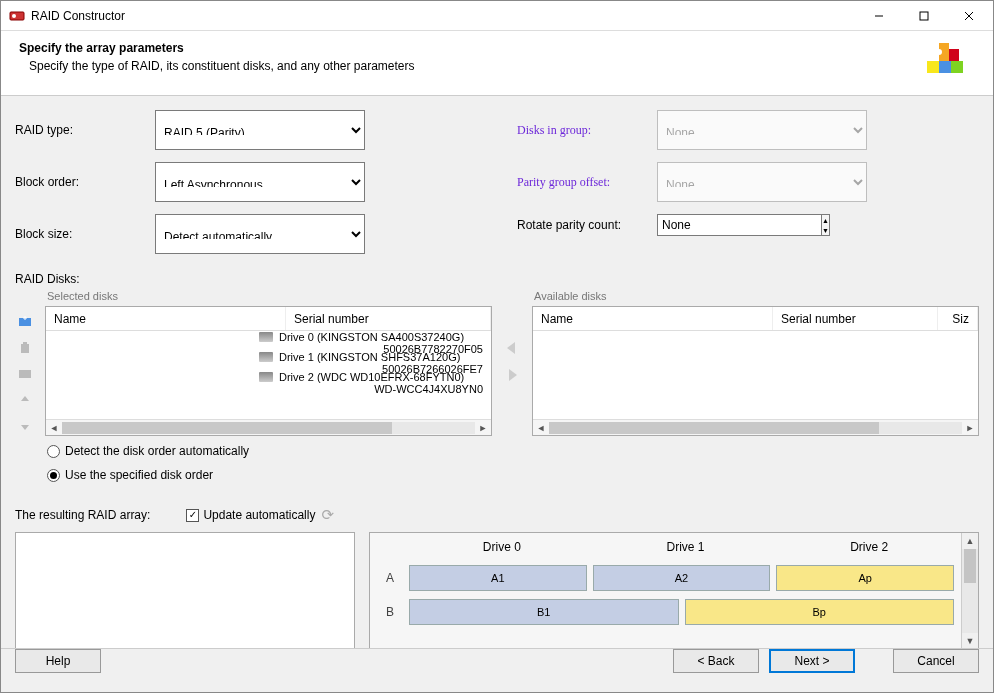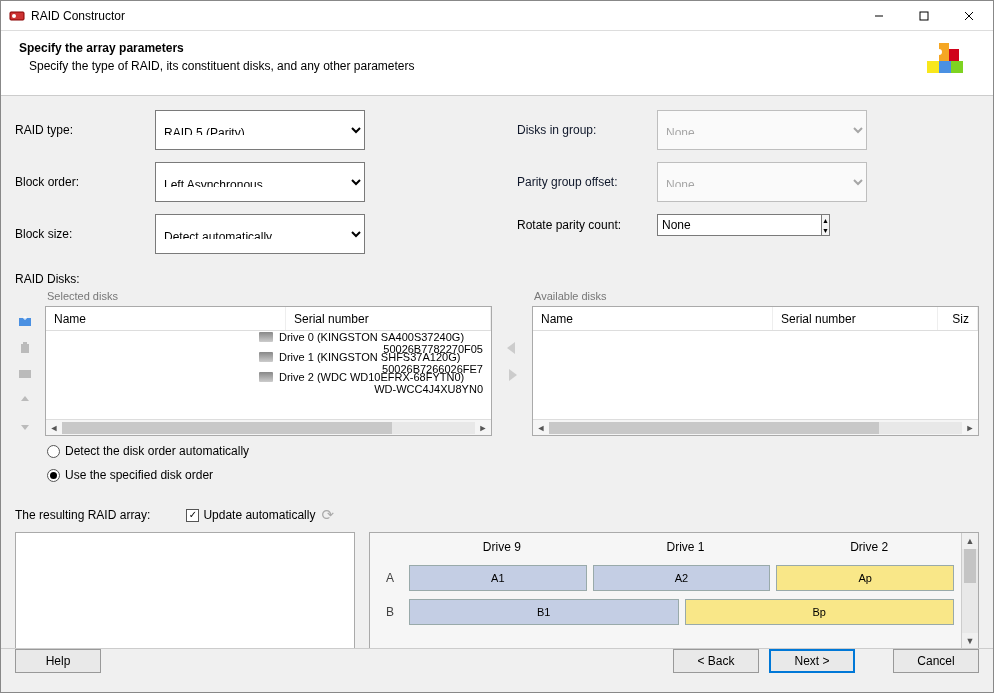--- a/index.html
+++ b/index.html
@@ -13,21 +13,21 @@
 .header { display: flex; padding: 10px 18px 14px 18px; border-bottom: 1px solid #ccc; background:#fff;}
 .header-txt { flex: 1; }
 .header-title { font-weight: bold; font-size: 12px; margin-bottom: 4px; }
 .header-desc { font-size: 12px; color: #000000; padding-left: 10px;}
 .puzzle { width: 48px; height: 40px; position:relative; margin-right:6px;}
 .content { flex: 1; background: #f0f0f0; padding: 14px 14px 8px 14px; overflow: hidden; display:flex; flex-direction:column;}
 .form-row { display: flex; align-items: center; margin-bottom: 12px; }
 .form-grid { display:flex; gap: 40px; }
 .form-col { flex:1; }
 .lbl { width: 140px; font-size: 12px; }
-.lbl.disabled { color: #0f172a; }
+.lbl.disabled { color: #6d28d9; font-family: Liberation Serif, serif; }
 select.combo, .combo { width: 210px; height: 40px; border: 1px solid #7a7a7a; background: #fff; font-size: 12px; padding: 14px 4px; }
 .combo.disabled { color: #888; border-color:#aaa;}
 .spinner-wrap { display:flex; width:160px;}
 .spinner-input { flex:1; height:22px; border:1px solid #7a7a7a; padding:0 4px; font-size:12px;}
 .spinner-btns { width:16px; display:flex; flex-direction:column; border:1px solid #7a7a7a; border-left:none;}
 .spinner-btn { flex:1; display:flex; align-items:center; justify-content:center; font-size:7px; background:#f5f5f5;}
 .section-lbl { font-size:12px; margin: 6px 0 4px 0;}
 .disks-area { display:flex; gap:8px; align-items:stretch;}
 .side-tools { width:22px; display:flex; flex-direction:column; gap:6px; padding-top:22px;}
 .tool-btn { width:20px; height:20px; display:flex; align-items:center; justify-content:center; color:#888;}
@@ -281,21 +281,21 @@
         <span class="refresh-icon">⟳</span>
       </span>
     </div>
 
     <div class="result-area">
       <div class="result-box"></div>
       <div class="layout-box">
         <div class="layout-inner">
           <div class="layout-head" id="layout-head">
               <div class="lh-spacer"></div>
-              <div class="lh-col">Drive 9</div>
+              <div class="lh-col">Drive 0</div>
               <div class="lh-col">Drive 1</div>
               <div class="lh-col">Drive 2</div>
             </div>
           <div id="layout-rows">
               <div class="layout-row">
                 <div class="lr-lbl">A</div>
                 <div class="block data">A1</div>
                 <div class="block data">A2</div>
                 <div class="block parity">Ap</div>
               </div>

